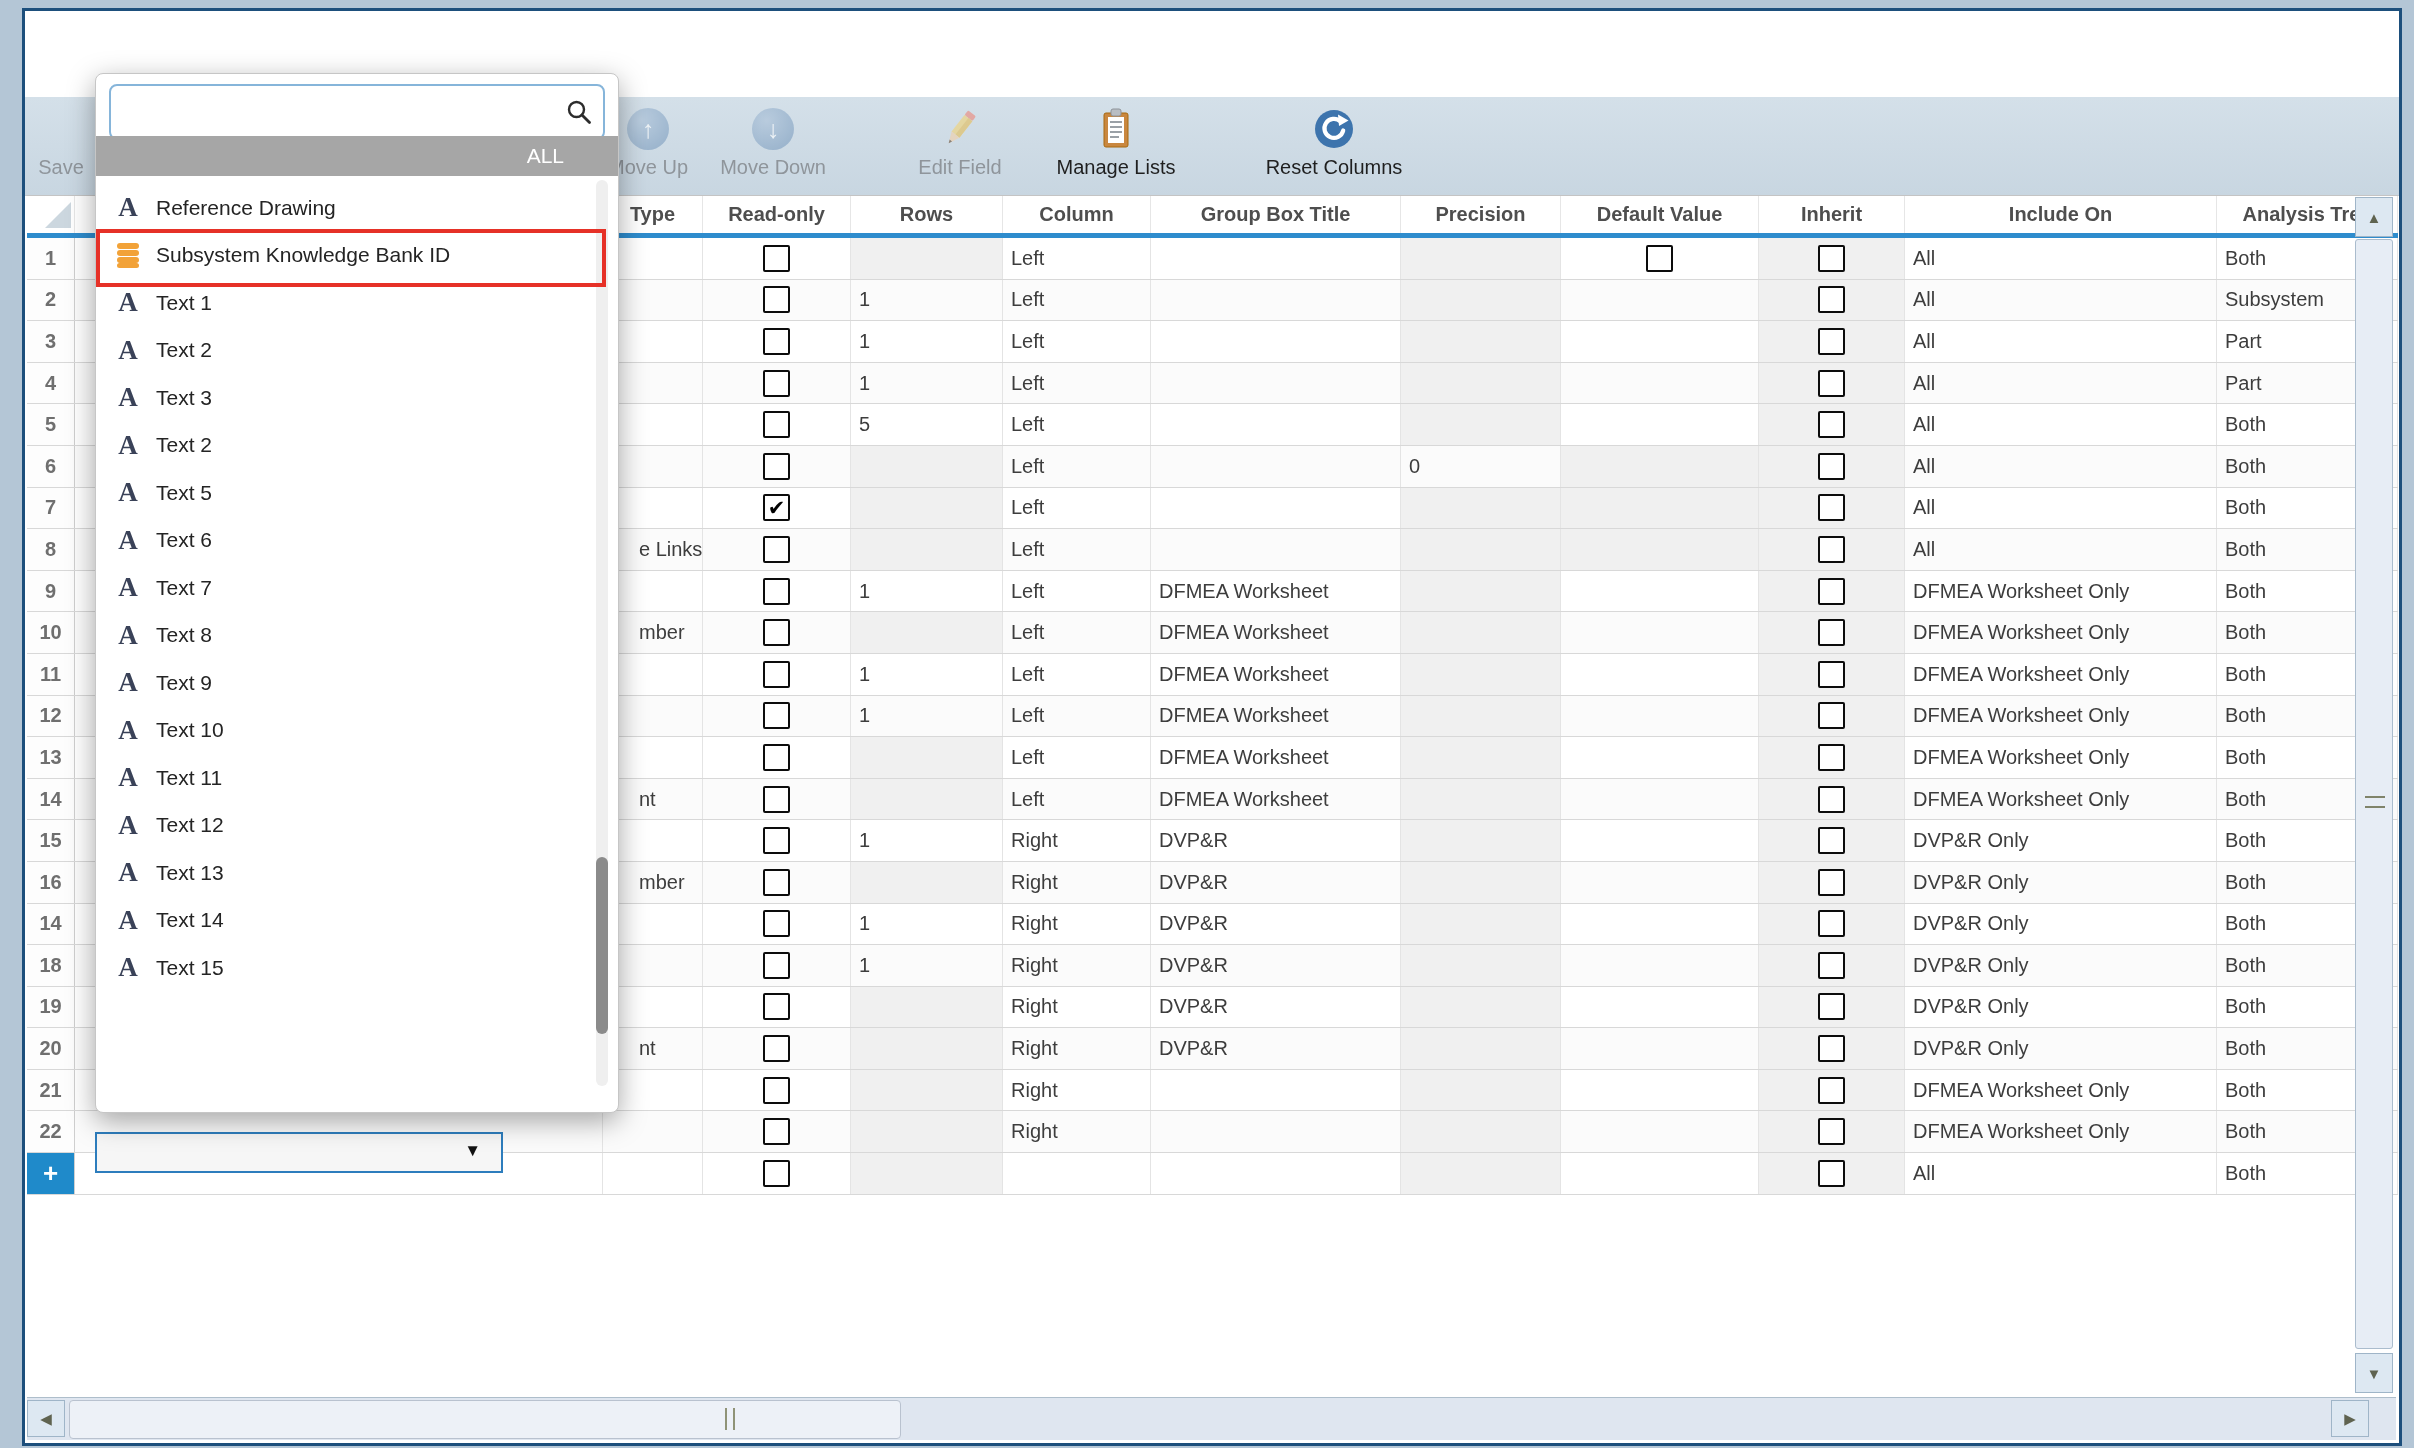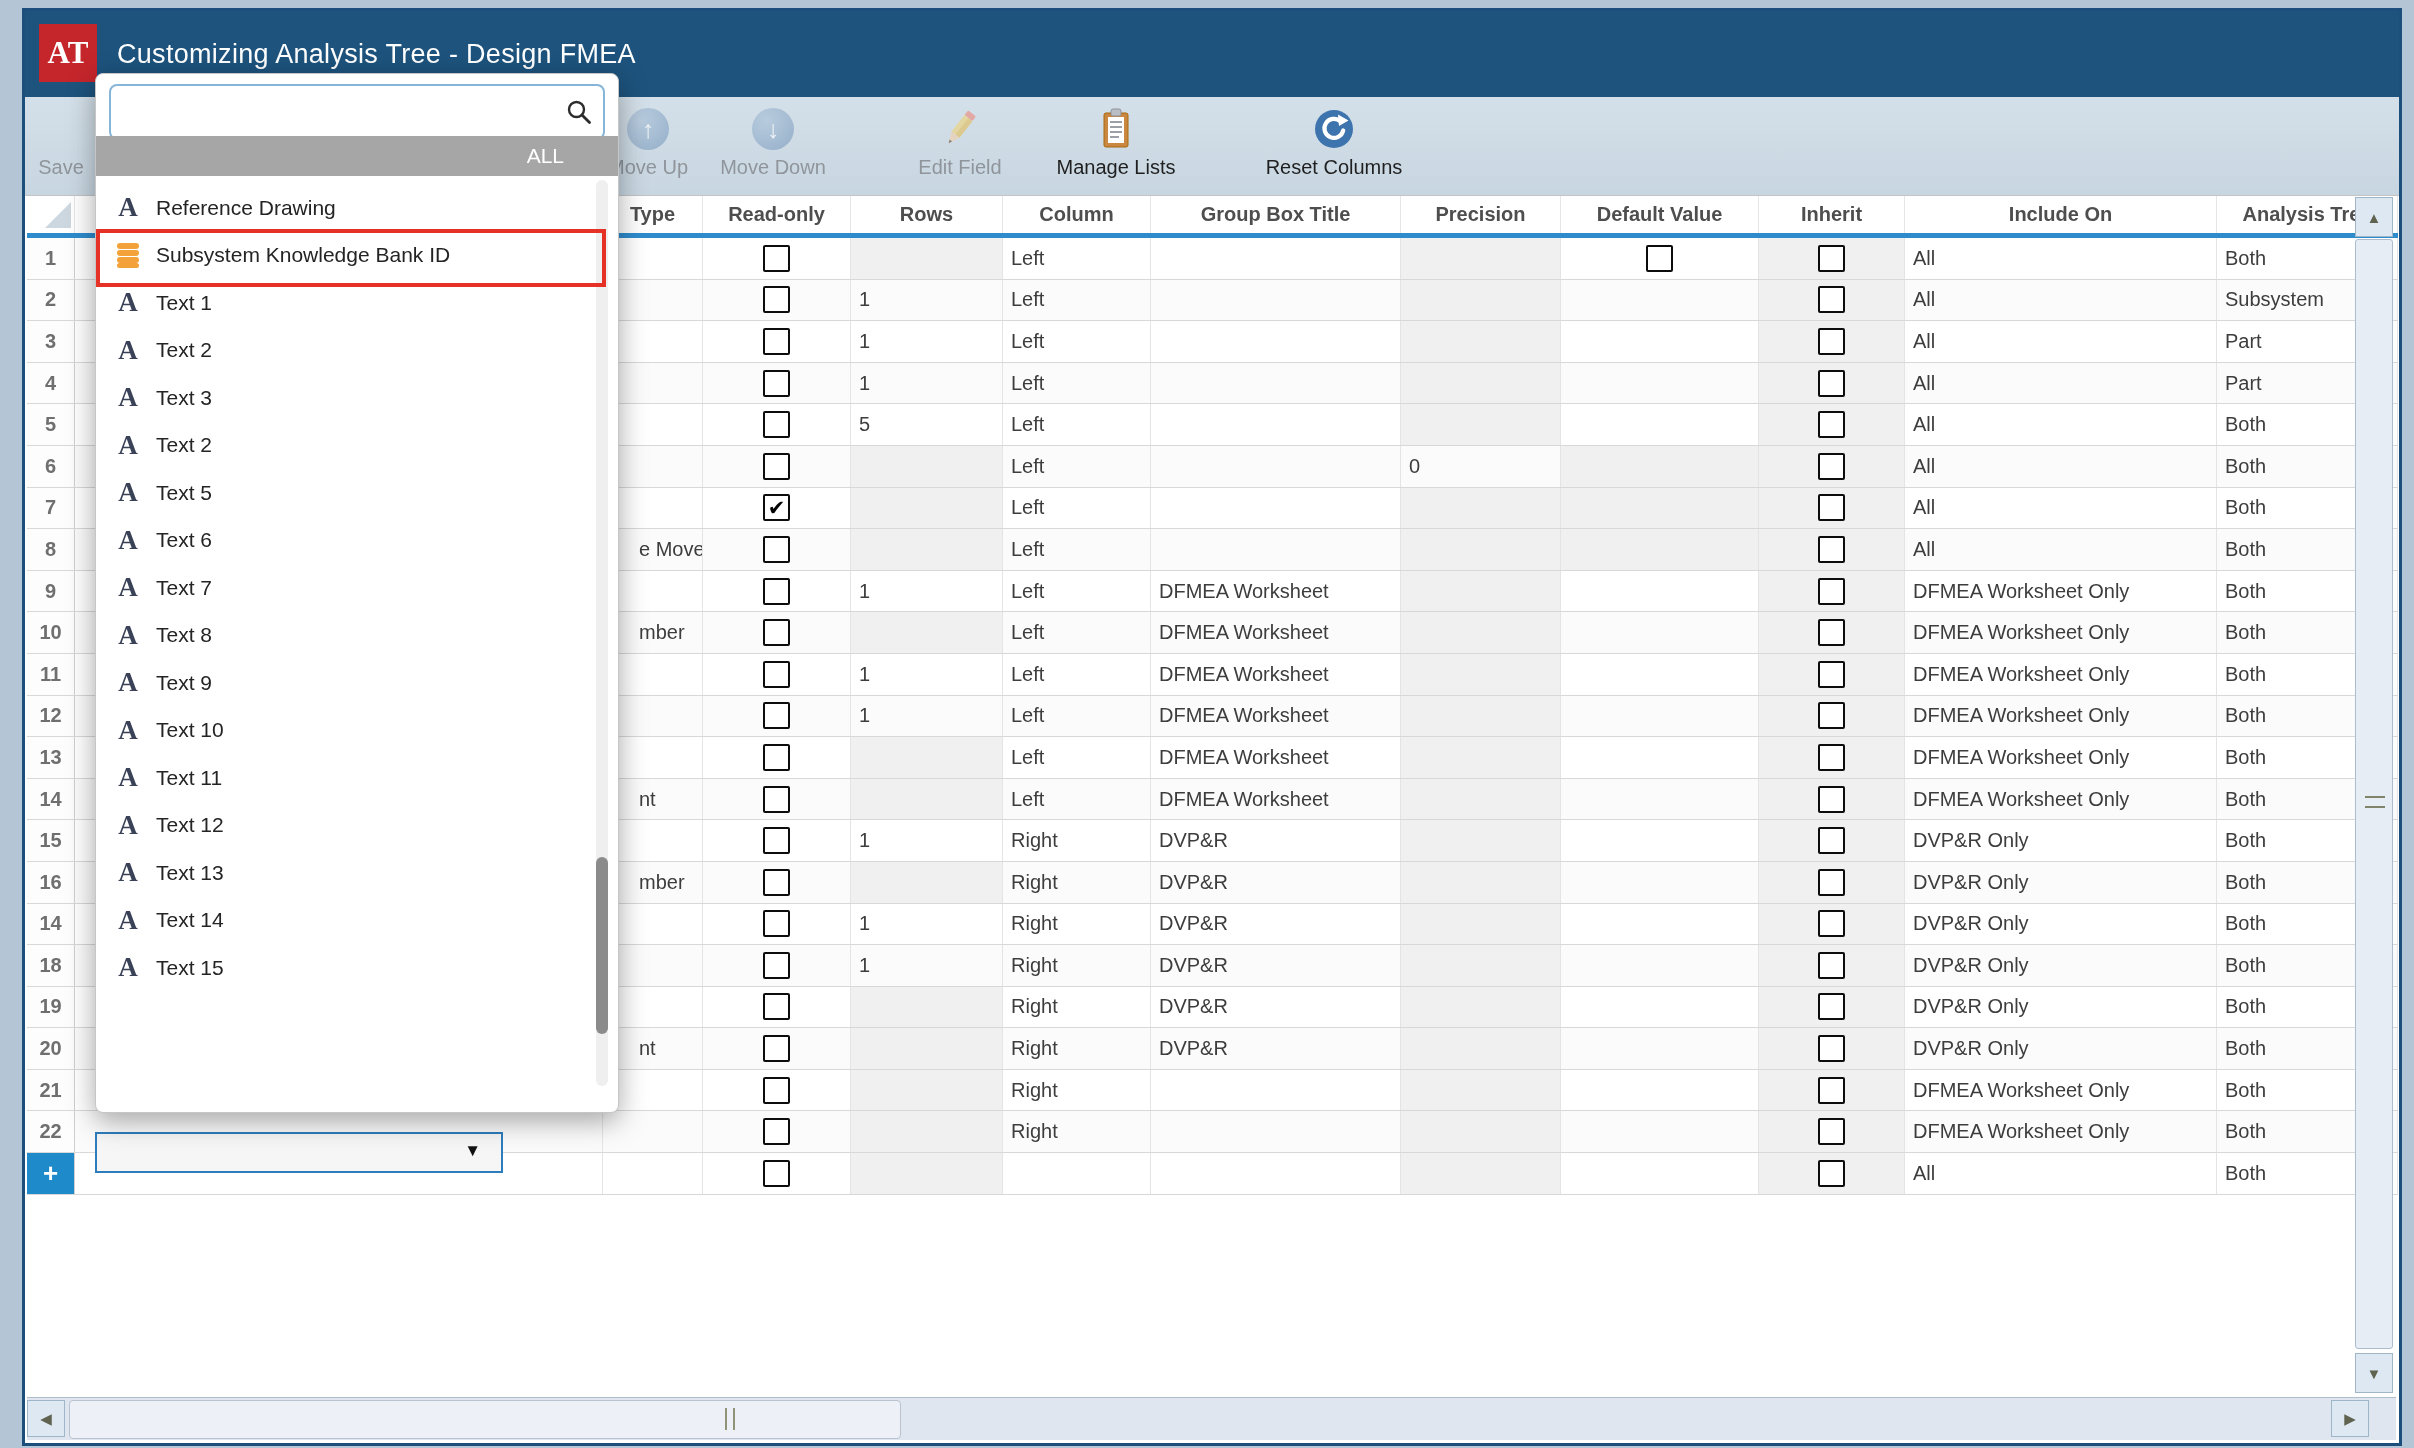--- a/index.html
+++ b/index.html
@@ -81,24 +81,20 @@
         border-radius:4px;}
   .hgrip{position:absolute;left:655px;top:7px;height:22px;width:6px;border-left:2px solid #8f9377;
         border-right:2px solid #8f9377;}
 </style>
 </head>
 <body>
 
 <div class="stage">
   <div class="window">
 
-    <div class="titlebar">
-      <div class="logo">AT</div>
-      <div class="title-text">Customizing Analysis Tree - Design FMEA</div>
-    </div>
 
     <div class="toolbar" id="toolbar">
         <div class="tbtn disabled" style="left: -49px;">
           <div class="ticon">
             <div style="width:42px;height:44px;"></div>
           </div>
           <div class="tlabel">Save</div>
         </div>
         <div class="tbtn disabled" style="left: 538px;">
           <div class="ticon">
@@ -294,21 +290,21 @@
           <div class="cell c muted" style="width: 198px;"></div>
           <div class="cell c muted" style="width: 146px;">
             <span class="cb"></span>
           </div>
           <div class="cell" style="width: 312px;">All</div>
           <div class="cell" style="width: 181px;">Both</div>
         </div>
         <div class="grow">
           <div class="cell c numcell" style="width: 48px;">8</div>
           <div class="cell" style="width: 528px;"></div>
-          <div class="cell" style="width: 100px; padding-left: 36px;">e Move</div>
+          <div class="cell" style="width: 100px; padding-left: 36px;">e Links</div>
           <div class="cell c" style="width: 148px;">
             <span class="cb"></span>
           </div>
           <div class="cell muted" style="width: 152px;"></div>
           <div class="cell" style="width: 148px;">Left</div>
           <div class="cell" style="width: 250px;"></div>
           <div class="cell muted" style="width: 160px;"></div>
           <div class="cell c muted" style="width: 198px;"></div>
           <div class="cell c muted" style="width: 146px;">
             <span class="cb"></span>

